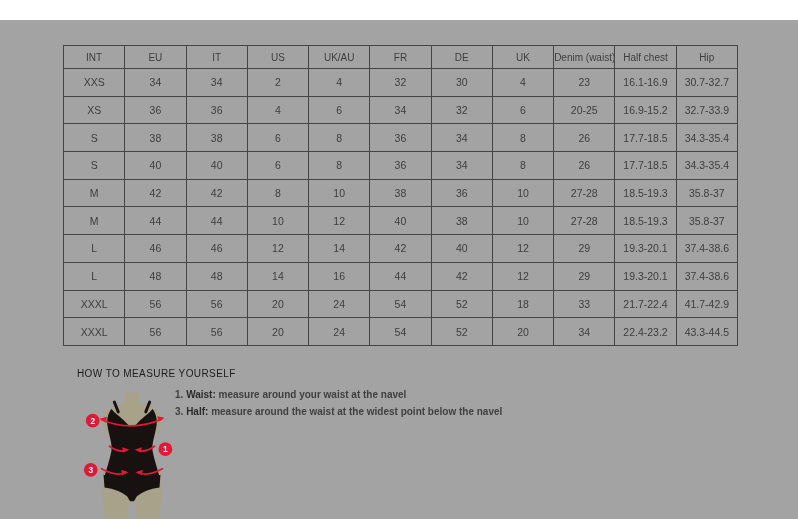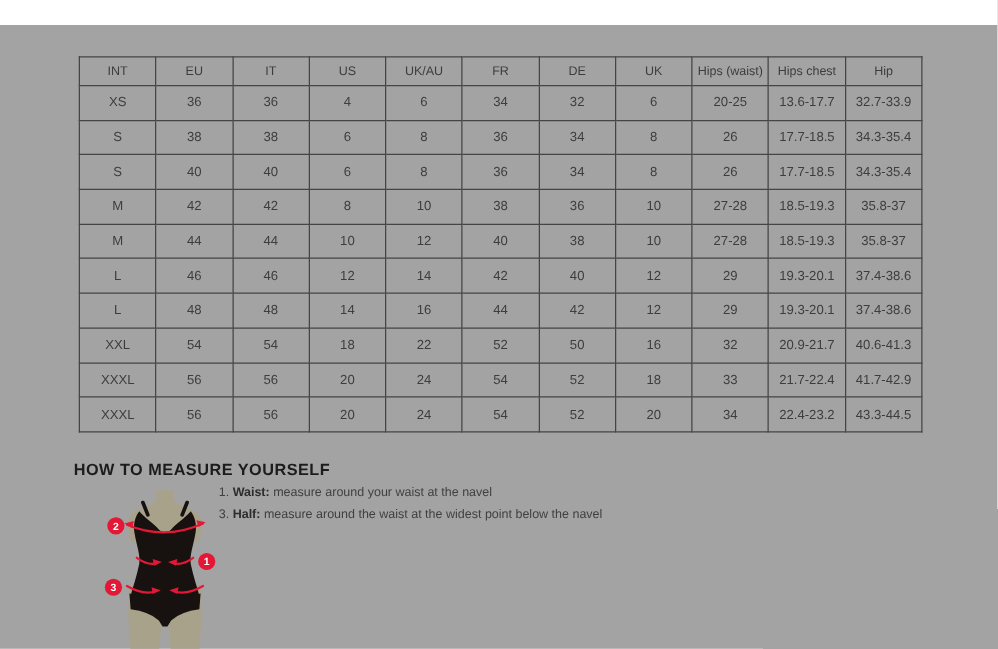--- a/index.html
+++ b/index.html
@@ -14,70 +14,83 @@
 
   
   .table-wrap{position:absolute;left:63px;top:25px;width:675px;height:301px;}
   table{width:100%;height:100%;border-collapse:collapse;table-layout:fixed;}
   th,td{border:1px solid #454545;text-align:center;vertical-align:middle;
     color:#3d3d3d;font-weight:400;white-space:nowrap;overflow:hidden;padding:0;}
   th{font-size:10px;height:23px;}
   td{font-size:10.5px;}
 
   
-  .measure-heading{position:absolute;left:59px;top:348px;font-size:13px;
-    font-weight:700;color:#1c1c1c;letter-spacing:0.4px;}
+  .measure-heading{position:absolute;left:77px;top:348px;font-size:10px;
+    font-weight:400;color:#1c1c1c;letter-spacing:0.4px;}
   .figure-wrap{position:absolute;left:78px;top:371px;width:108px;height:135px;}
   .figure-wrap svg{width:100%;height:100%;display:block;}
   .olive{fill:var(--mannequin);}
   .garment{fill:var(--garment);}
   .garment-stroke{stroke:var(--garment);stroke-width:3;fill:none;stroke-linecap:round;}
   .red-stroke{stroke:var(--red);stroke-width:1.8;fill:none;stroke-linecap:round;}
   .red-fill{fill:var(--red);}
   .badge-num{fill:#ffffff;font-size:8.5px;font-weight:700;
     font-family:"Liberation Sans",sans-serif;text-anchor:middle;}
 
-  .instructions{position:absolute;left:175px;top:366px;width:560px;}
+  .instructions{position:absolute;left:175px;top:366px;width:560px;font-weight:bold;}
   .instruction{font-size:10px;color:#404040;line-height:17px;white-space:nowrap;}
   .instruction b{color:#2c2c2c;}
 </style>
 </head>
 <body>
 
 <div class="page">
 
   <div class="table-wrap">
     <table>
       <thead>
         <tr>
             <th>INT</th>
             <th>EU</th>
             <th>IT</th>
             <th>US</th>
             <th>UK/AU</th>
             <th>FR</th>
             <th>DE</th>
             <th>UK</th>
-            <th>Hips (waist)</th>
-            <th>Hips chest</th>
+            <th>Denim (waist)</th>
+            <th>Half chest</th>
             <th>Hip</th>
           </tr>
       </thead>
       <tbody>
           <tr>
+            <td>XXS</td>
+            <td>34</td>
+            <td>34</td>
+            <td>2</td>
+            <td>4</td>
+            <td>32</td>
+            <td>30</td>
+            <td>4</td>
+            <td>23</td>
+            <td>16.1-16.9</td>
+            <td>30.7-32.7</td>
+          </tr>
+          <tr>
             <td>XS</td>
             <td>36</td>
             <td>36</td>
             <td>4</td>
             <td>6</td>
             <td>34</td>
             <td>32</td>
             <td>6</td>
             <td>20-25</td>
-            <td>13.6-17.7</td>
+            <td>16.9-15.2</td>
             <td>32.7-33.9</td>
           </tr>
           <tr>
             <td>S</td>
             <td>38</td>
             <td>38</td>
             <td>6</td>
             <td>8</td>
             <td>36</td>
             <td>34</td>
@@ -143,33 +156,20 @@
             <td>48</td>
             <td>48</td>
             <td>14</td>
             <td>16</td>
             <td>44</td>
             <td>42</td>
             <td>12</td>
             <td>29</td>
             <td>19.3-20.1</td>
             <td>37.4-38.6</td>
-          </tr>
-          <tr>
-            <td>XXL</td>
-            <td>54</td>
-            <td>54</td>
-            <td>18</td>
-            <td>22</td>
-            <td>52</td>
-            <td>50</td>
-            <td>16</td>
-            <td>32</td>
-            <td>20.9-21.7</td>
-            <td>40.6-41.3</td>
           </tr>
           <tr>
             <td>XXXL</td>
             <td>56</td>
             <td>56</td>
             <td>20</td>
             <td>24</td>
             <td>54</td>
             <td>52</td>
             <td>18</td>

